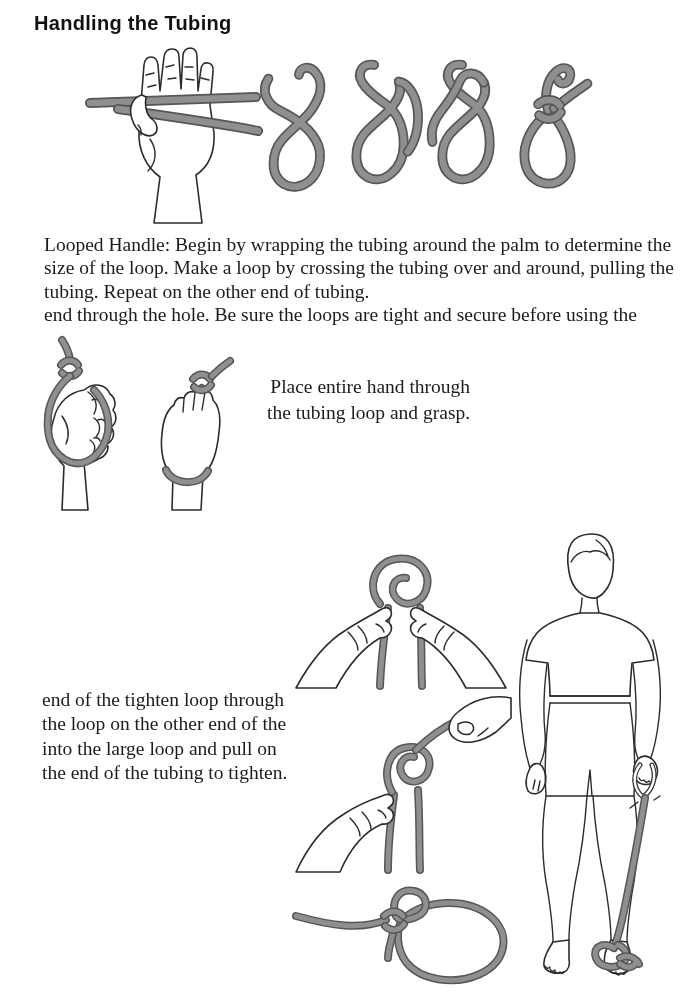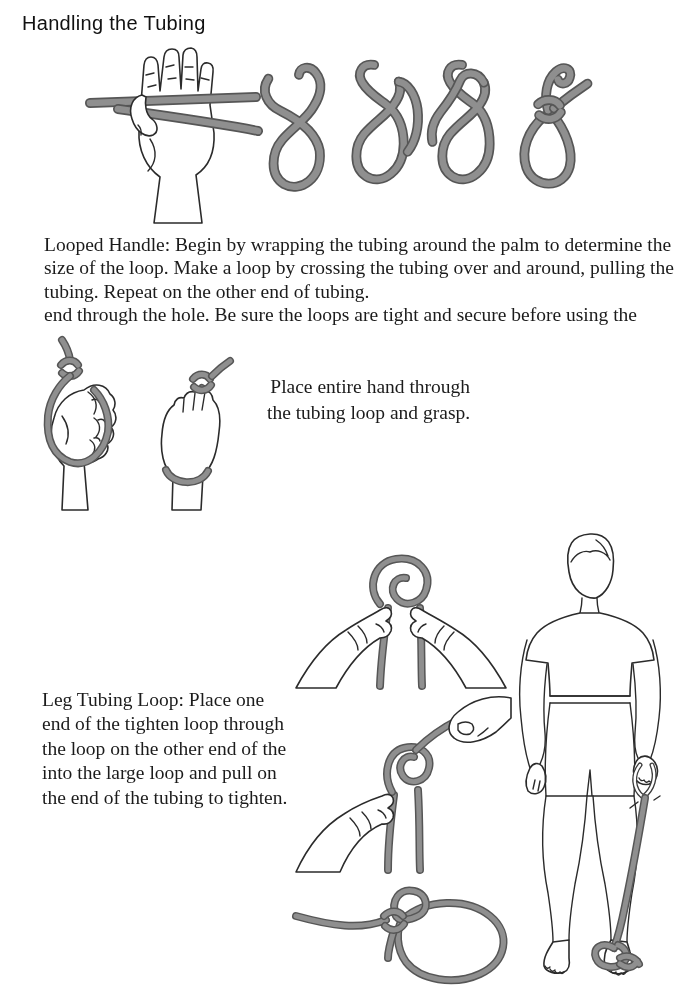--- a/index.html
+++ b/index.html
@@ -2,22 +2,22 @@
 <html><head>
 <meta charset="utf-8">
 <style>
   * { margin:0; padding:0; box-sizing:border-box; }
   html,body { background:#fff; }
   .page {
     position:relative; width:695px; height:1000px; background:#ffffff;
     overflow:hidden; font-family:"Liberation Serif", serif; color:#1b1b1b;
   }
   .title {
-    position:absolute; left:22px; top:12px;
-    font-family:"Liberation Sans", sans-serif; font-weight:normal;
+    position:absolute; left:34px; top:12px;
+    font-family:"Liberation Sans", sans-serif; font-weight:bold;
     font-size:20px; letter-spacing:0.3px; color:#111;
   }
   .para { position:absolute; font-size:19.5px; color:#1b1b1b; }
   .para .ln-txt { white-space:nowrap;margin-left:24px; }
   .para-looped { left:20px; top:233px; line-height:23.3px; }
   .para-grasp  { left:243px; top:374px; line-height:25.6px;text-align:right; }
   .para-leg    { left:18px; top:688px; line-height:24.4px; }
   .fig { position:absolute; }
   svg { display:block; overflow:visible; }
   
@@ -123,21 +123,20 @@
       <path class="ti2" d="M 76,18 C 82,12 88,7 94,3"></path>
     </svg>
   </div>
 
   <div class="para para-grasp">
     <div class="ln-txt">Place entire hand through</div>
     <div class="ln-txt">the tubing loop and grasp.</div>
   </div>
 
   <div class="para para-leg">
-    <div class="ln-txt">Leg Tubing Loop: Place one</div>
     <div class="ln-txt">end of the tighten loop through</div>
     <div class="ln-txt">the loop on the other end of the</div>
     <div class="ln-txt">into the large loop and pull on</div>
     <div class="ln-txt">the end of the tubing to tighten.</div>
   </div>
 
   <div class="fig" style="left:296px; top:546px;">
     <svg width="210" height="142" viewBox="0 0 210 142">
       <path class="to2" d="M 92,62 C 88,90 85,115 84,140 M 124,62 C 126,95 125,118 126,140"></path>
       <path class="ti2" d="M 92,62 C 88,90 85,115 84,140 M 124,62 C 126,95 125,118 126,140"></path>

